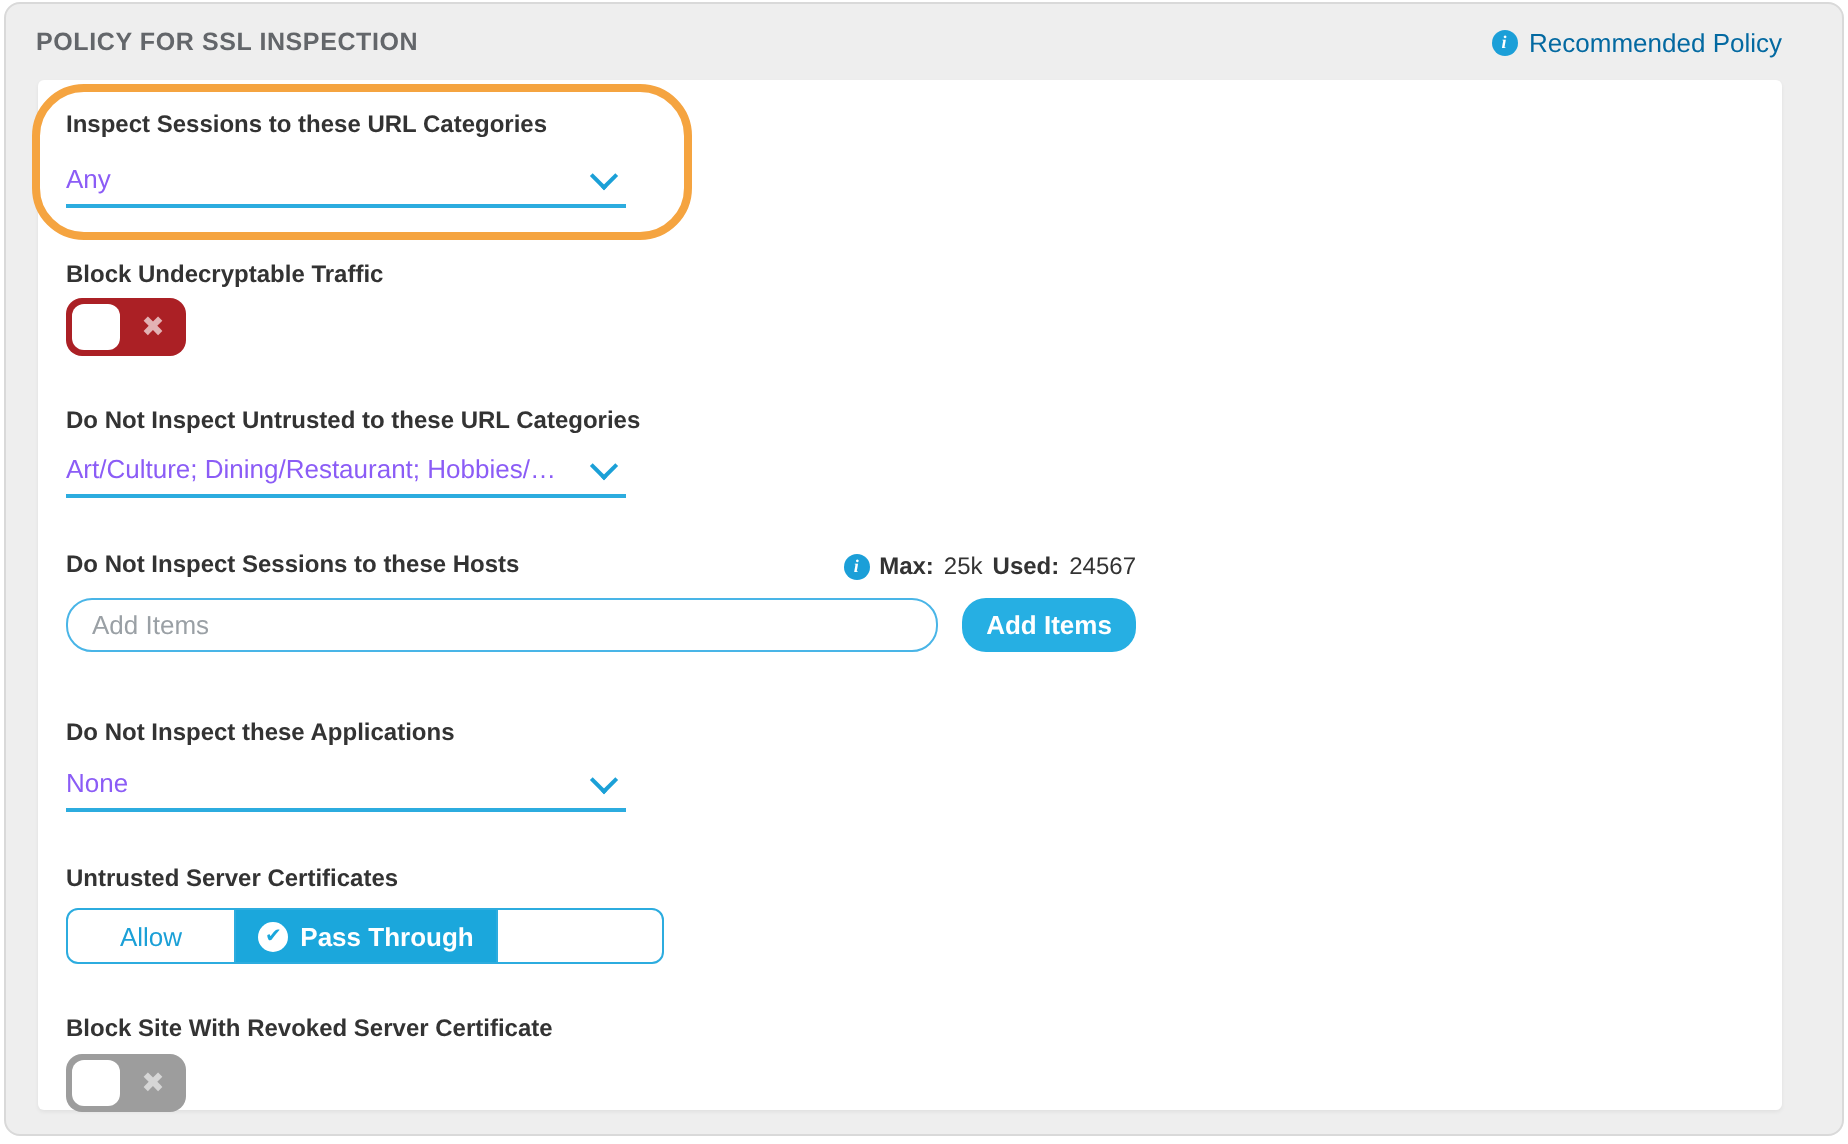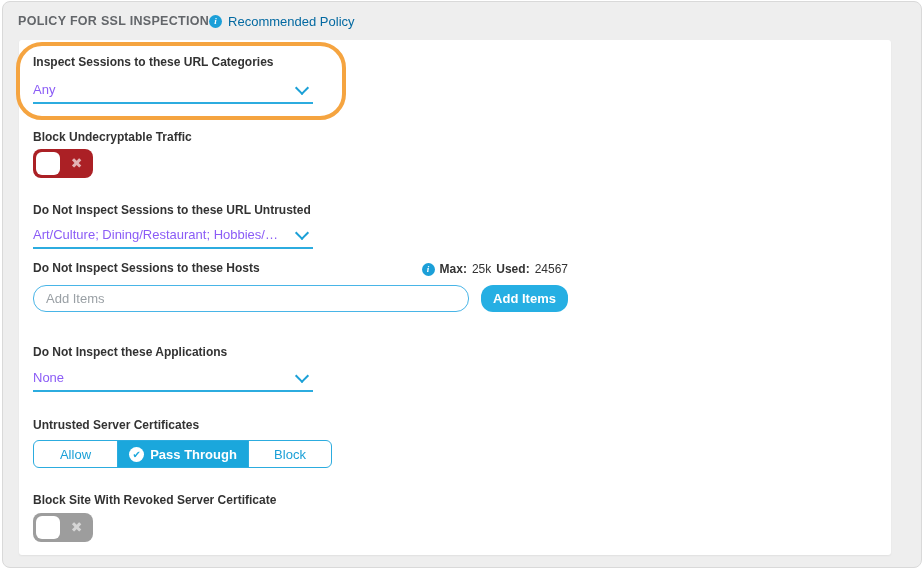--- a/index.html
+++ b/index.html
@@ -7,21 +7,21 @@
     width:924px;height:572px;position:relative;background:#ffffff;
     font-family:"Liberation Sans","DejaVu Sans",sans-serif;
     -webkit-font-smoothing:antialiased;overflow:hidden;
   }
   .panel{
     position:absolute;left:2px;top:1px;right:2px;bottom:4px;
     background:#eeeeee;border:1px solid #d9d9d9;border-radius:8px;overflow:hidden;
   }
   
   .hdr{
-    height:38px;display:flex;align-items:center;justify-content:flex-start;
+    height:38px;display:flex;align-items:center;justify-content:space-between;
     padding:0 30px 0 15px;
   }
   .hdr-title{
     font-size:12.5px;font-weight:bold;color:#63666a;letter-spacing:.3px;
   }
   .hdr-link{display:flex;align-items:center;gap:6px;cursor:pointer;}
   .hdr-link .link-text{font-size:13px;color:#0369a1;}
   .info-dot{
     display:inline-flex;align-items:center;justify-content:center;
     width:13px;height:13px;border-radius:50%;background:#1b9fd8;color:#ffffff;
@@ -64,21 +64,21 @@
   .knob{
     width:24px;height:23px;background:#ffffff;border-radius:6px;margin-left:3px;flex:0 0 auto;
   }
   .tg-x{
     flex:1;text-align:center;font-size:14px;font-weight:bold;line-height:29px;
   }
   .tg2 .tg-x{color:#e3b2b4;}
   .tg7 .tg-x{color:#d6d6d6;}
   
   .hosts-head{
-    margin-top:12px;width:535px;display:flex;align-items:flex-start;justify-content:space-between;
+    margin-top:26px;width:535px;display:flex;align-items:flex-start;justify-content:space-between;
   }
   .limits{display:flex;align-items:center;gap:5px;font-size:12px;color:#333;margin-top:1px;}
   .limits .b{font-weight:bold;}
   .hosts-row{margin-top:9px;width:535px;display:flex;align-items:center;}
   .items-input{
     width:436px;height:27px;box-sizing:border-box;border:1px solid #49b5e7;border-radius:13px;
     padding:0 12px;font-size:13px;color:#333;outline:none;
     font-family:"Liberation Sans","DejaVu Sans",sans-serif;
   }
   .items-input::placeholder{color:#9aa0a5;}
@@ -132,21 +132,21 @@
       <span class="dd-val">Any</span>
       <span class="chev"></span>
     </div>
 
     <div class="lbl lbl2">Block Undecryptable Traffic</div>
     <div class="toggle tg2">
       <span class="knob"></span>
       <span class="tg-x">✖</span>
     </div>
 
-    <div class="lbl lbl3">Do Not Inspect Sessions to these URL Untrusted</div>
+    <div class="lbl lbl3">Do Not Inspect Untrusted to these URL Categories</div>
     <div class="dd dd3">
       <span class="dd-val">Art/Culture; Dining/Restaurant; Hobbies/…</span>
       <span class="chev"></span>
     </div>
 
     <div class="hosts-head">
       <span class="lbl">Do Not Inspect Sessions to these Hosts</span>
       <span class="limits">
         <span class="info-dot">i</span>
         <span class="b">Max:</span>
@@ -166,21 +166,20 @@
       <span class="chev"></span>
     </div>
 
     <div class="lbl lbl6">Untrusted Server Certificates</div>
     <div class="seg">
       <span class="seg-cell seg-allow">Allow</span>
       <span class="seg-cell seg-pt">
         <span class="check-dot">✔</span>
         <span>Pass Through</span>
       </span>
-      <span class="seg-cell seg-block">Block</span>
     </div>
 
     <div class="lbl lbl7">Block Site With Revoked Server Certificate</div>
     <div class="toggle tg7">
       <span class="knob"></span>
       <span class="tg-x">✖</span>
     </div>
 
   </div>
 </div>

